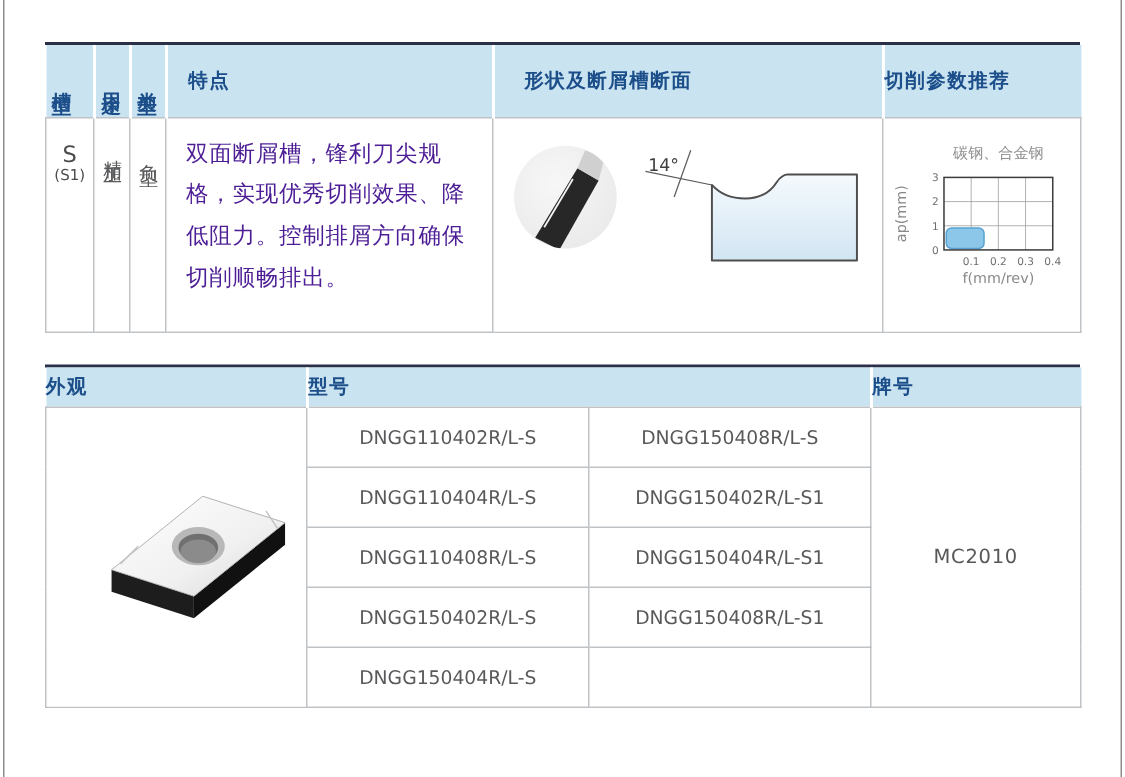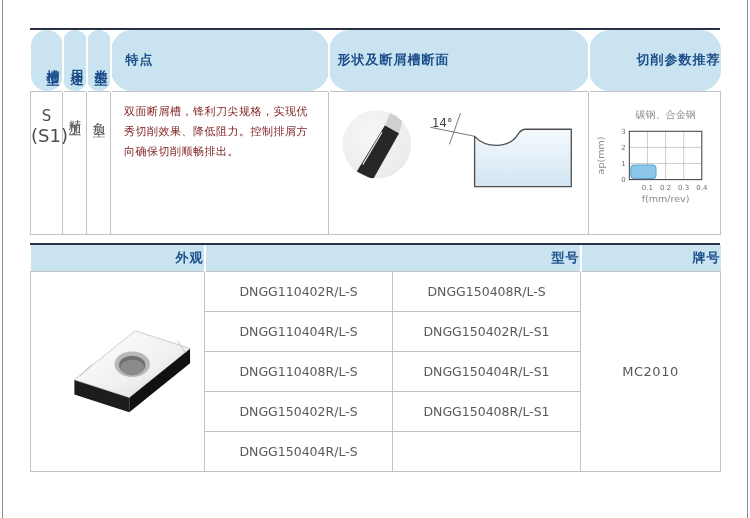--- a/index.html
+++ b/index.html
@@ -11,47 +11,47 @@
   .edge-right { left:747px; }
 
   .tbl-wrap { position:absolute; left:30px; width:690px; border-top:2px solid #2a3147; }
   .tbl-wrap.t1 { top:28px; }
   .tbl-wrap.t2 { top:243px; }
 
   table { border-collapse:collapse; table-layout:fixed; width:690px; }
   th {
     background:#c9e3f1; color:#1c4e8a; font-size:13px; font-weight:600;
     border-left:2px solid #fff; border-right:2px solid #fff;
-    text-align:right; letter-spacing:1px; padding:0;
+    text-align:left; letter-spacing:1px; padding:0;
   }
   th:first-child { border-left:none; }
   th:last-child { border-right:none; }
-  .t1 th { height:61px;border-radius:21px; }
+  .t1 th { height:48px; }
   .t2 th { height:26px; }
   th.al { text-align:left; }
   th.pad14 { padding-left:14px; }
-  th.pad16 { padding-left:8px; }
+  th.pad16 { padding-left:20px; }
 
   td {
     border:1px solid #bfc3c6; color:#58595b; font-size:12.5px;
     text-align:center; vertical-align:middle; padding:0; background:#fff;
   }
   .t1 td { height:143px; }
   .t2 td.model-cell { height:40px;margin-left:47px; }
 
   .vtext { writing-mode:vertical-rl; text-orientation:upright; letter-spacing:3px; display:inline-block; }
   td.vtop { vertical-align:top; padding-top:14px; }
 
   .slot-cell { vertical-align:top; padding-top:15px; line-height:1.25; color:#4c4c4e; }
   .slot-main { display:block; font-size:15px; }
-  .slot-sub { display:block; font-size:18px; }
+  .slot-sub { display:block; font-size:10px; }
 
   .features-cell {
     vertical-align:top; text-align:left; padding:10px 13px 0 13px;
-    line-height:1.85; font-size:11px; color:#7f1d1d; letter-spacing:0.5px;
+    line-height:1.85; font-size:15px; color:#4c1d95; letter-spacing:0.5px;
   }
   .img-cell { position:relative; padding:0; }
   .img-cell svg { position:absolute; left:0; top:0; width:100%; height:100%; }
 
   .grade-cell { font-size:13px; color:#565759; letter-spacing:0.5px;text-align:center; }
 </style>
 </head>
 <body>
 
 <div class="page">

